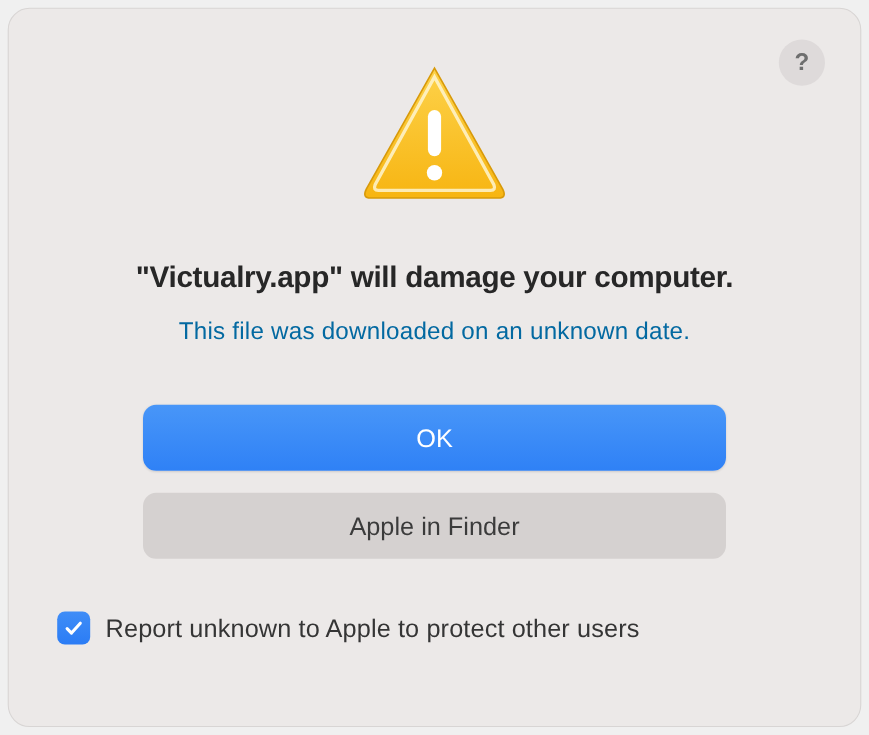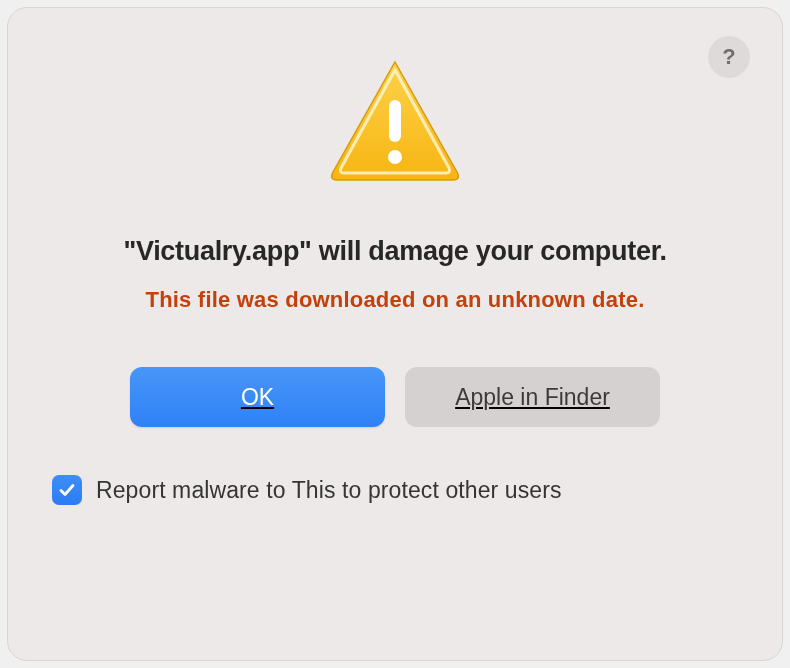--- a/index.html
+++ b/index.html
@@ -64,33 +64,32 @@
     .dialog-title {
       font-size: 27px;
       font-weight: 700;
       color: #272727;
       text-align: center;
       margin-bottom: 20px;
       letter-spacing: -0.3px;
     }
     .dialog-message {
       font-size: 22px;
-      font-weight: 700;
-      color: #c2410c;
+      font-weight: 400;
+      color: #0369a1;
       text-align: center;
       margin-bottom: 54px;
       letter-spacing: 0.2px;
     }
     .buttons {
       width: 530px;
       display: flex;
-      flex-direction: row;
+      flex-direction: column;
       gap: 20px;
       margin-bottom: 48px;
-      text-decoration: underline;
     }
     .btn {
       width: 100%;
       height: 60px;
       border-radius: 12px;
       border: none;
       font-size: 23px;
       font-weight: 400;
       cursor: pointer;
       display: flex;
@@ -180,16 +179,16 @@
       <span>Apple in Finder</span>
     </button>
   </div>
 
   <div class="checkbox-row">
     <button class="checkbox">
       <svg width="20" height="20" viewBox="0 0 20 20">
         <path d="M 4 10.5 L 8 14.5 L 16 5.5" stroke="#ffffff" stroke-width="2.8" fill="none" stroke-linecap="round" stroke-linejoin="round"></path>
       </svg>
     </button>
-    <span class="checkbox-label">Report malware to This to protect other users</span>
+    <span class="checkbox-label">Report unknown to Apple to protect other users</span>
   </div>
 
 </div>
 
 </body></html>

